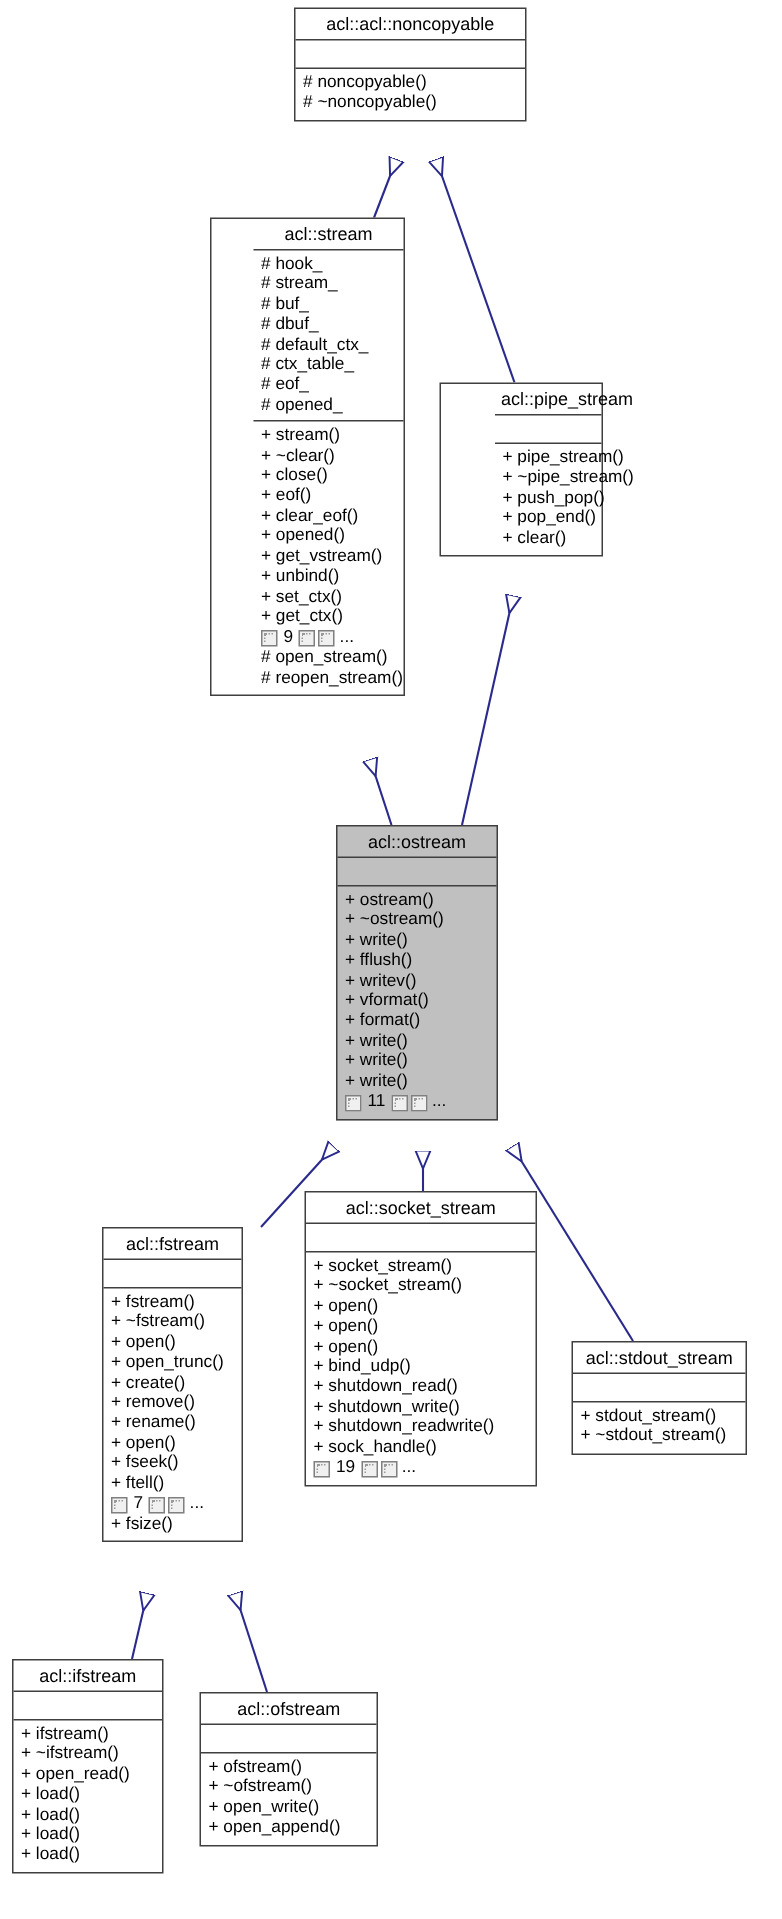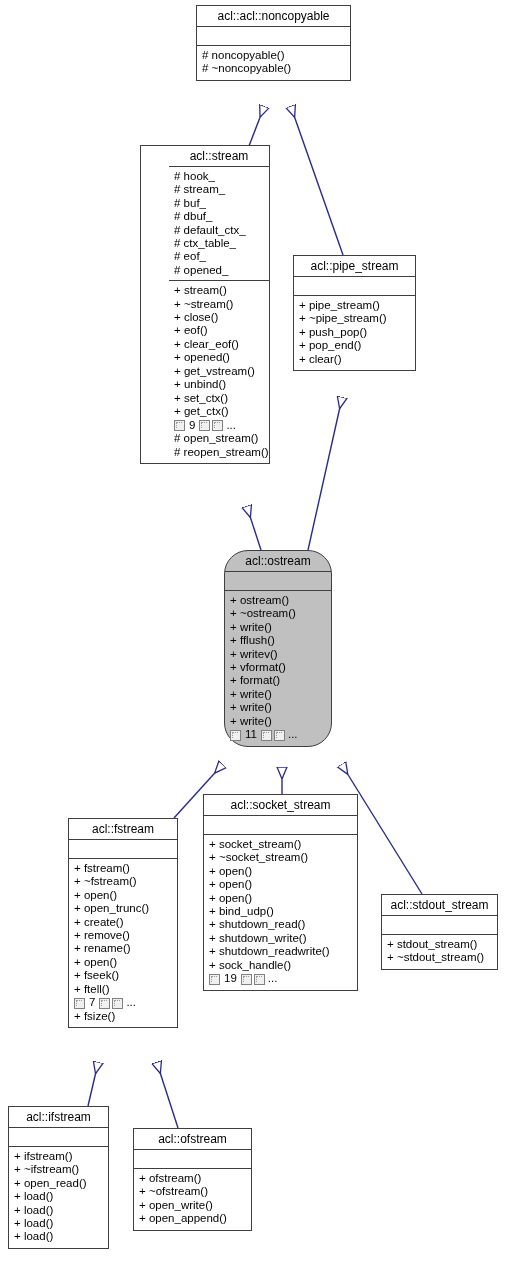--- a/index.html
+++ b/index.html
@@ -26,21 +26,20 @@
   }
   .uml-class {
     position: absolute;
     box-sizing: border-box;
     border: 1px solid #3f3f3f;
     background: #ffffff;
     z-index: 2;
   }
   .uml-class.highlight {
     background: #c0c0c0;
-    border-radius: 24px;
   }
   .uml-title {
     text-align: center;
     font-size: 12px;
     color: #000000;
     line-height: 14px;
     padding: 3px 4px 3px 4px;
     border-bottom: 1px solid #3f3f3f;
     white-space: nowrap;
   }
@@ -149,42 +148,42 @@
       <div class="uml-row"># stream_</div>
       <div class="uml-row"># buf_</div>
       <div class="uml-row"># dbuf_</div>
       <div class="uml-row"># default_ctx_</div>
       <div class="uml-row"># ctx_table_</div>
       <div class="uml-row"># eof_</div>
       <div class="uml-row"># opened_</div>
     </div>
     <div class="uml-ops">
       <div class="uml-row">+ stream()</div>
-      <div class="uml-row">+ ~stream()</div>
+      <div class="uml-row">+ ~clear()</div>
       <div class="uml-row">+ close()</div>
       <div class="uml-row">+ eof()</div>
       <div class="uml-row">+ clear_eof()</div>
       <div class="uml-row">+ opened()</div>
       <div class="uml-row">+ get_vstream()</div>
       <div class="uml-row">+ unbind()</div>
       <div class="uml-row">+ set_ctx()</div>
       <div class="uml-row">+ get_ctx()</div>
       <div class="more-row">
         <span class="glyph-box"></span>
         <span class="more-count">9</span>
         <span class="glyph-box"></span>
         <span class="glyph-box"></span>
         <span class="more-dots">...</span>
       </div>
       <div class="uml-row"># open_stream()</div>
       <div class="uml-row"># reopen_stream()</div>
     </div>
   </div>
 
-  <div class="uml-class" style="left:293px; top:255px; width:123px;">
+  <div class="uml-class" style="left:293px; top:255px; width:109px;padding-left:36px;">
     <div class="uml-title">acl::pipe_stream</div>
     <div class="uml-attrs empty"></div>
     <div class="uml-ops">
       <div class="uml-row">+ pipe_stream()</div>
       <div class="uml-row">+ ~pipe_stream()</div>
       <div class="uml-row">+ push_pop()</div>
       <div class="uml-row">+ pop_end()</div>
       <div class="uml-row">+ clear()</div>
     </div>
   </div>
@@ -206,21 +205,21 @@
       <div class="more-row">
         <span class="glyph-box"></span>
         <span class="more-count">11</span>
         <span class="glyph-box"></span>
         <span class="glyph-box"></span>
         <span class="more-dots">...</span>
       </div>
     </div>
   </div>
 
-  <div class="uml-class" style="left:68px; top:818px; width:110px;">
+  <div class="uml-class" style="left:68px; top:818px; width:94px;">
     <div class="uml-title">acl::fstream</div>
     <div class="uml-attrs empty"></div>
     <div class="uml-ops">
       <div class="uml-row">+ fstream()</div>
       <div class="uml-row">+ ~fstream()</div>
       <div class="uml-row">+ open()</div>
       <div class="uml-row">+ open_trunc()</div>
       <div class="uml-row">+ create()</div>
       <div class="uml-row">+ remove()</div>
       <div class="uml-row">+ rename()</div>

